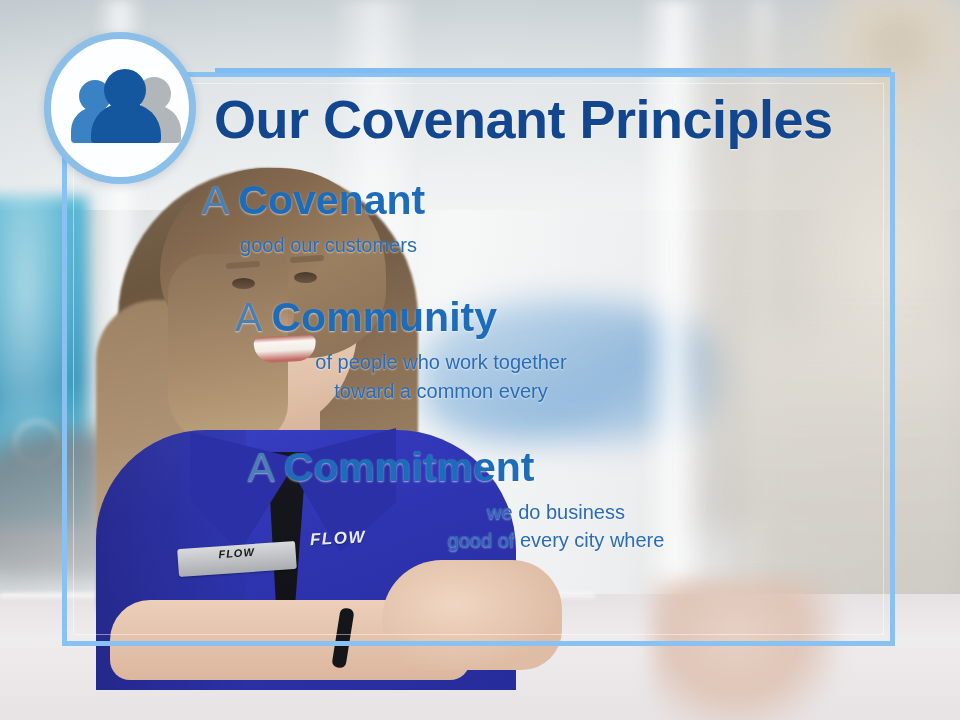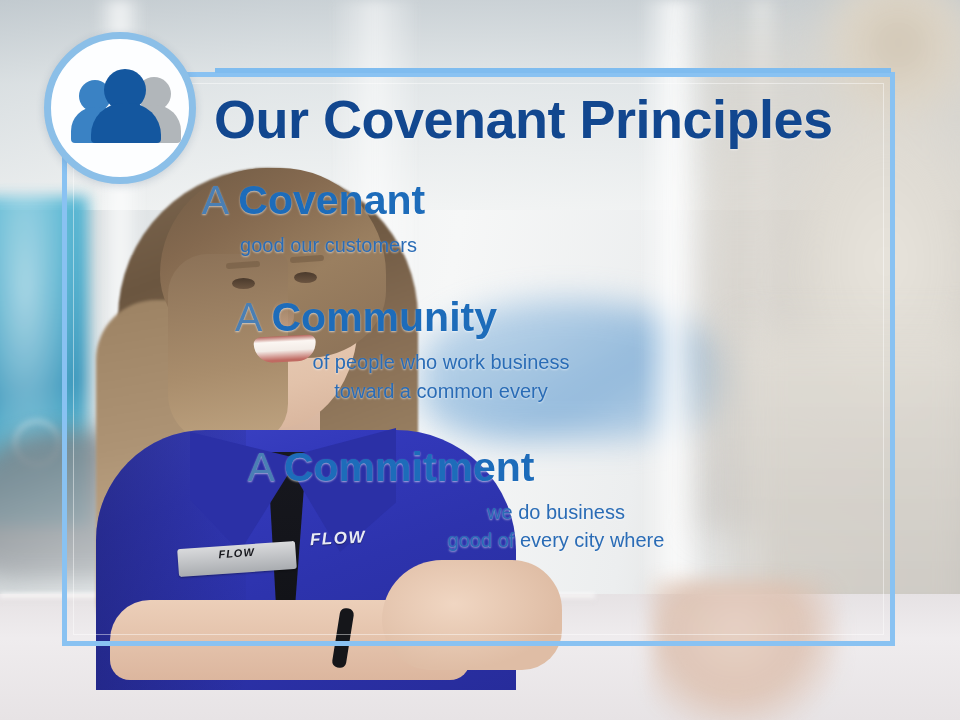--- a/index.html
+++ b/index.html
@@ -331,21 +331,21 @@
           <div><span>good </span><b>our customers</b></div>
         </div>
     </div>
 
     <div class="pr pr2">
       <div class="pr-title">
         <span class="art">A</span>
         <span class="word">Community</span>
       </div>
       <div class="pr-sub">
-          <div><span>of </span><b>people who work business</b></div>
+          <div><span>of </span><b>people who work together</b></div>
           <div><span>toward a common every</span></div>
         </div>
     </div>
 
     <div class="pr pr3">
       <div class="pr-title">
         <span class="art">A</span>
         <span class="word">Commitment</span>
       </div>
       <div class="pr-sub">

